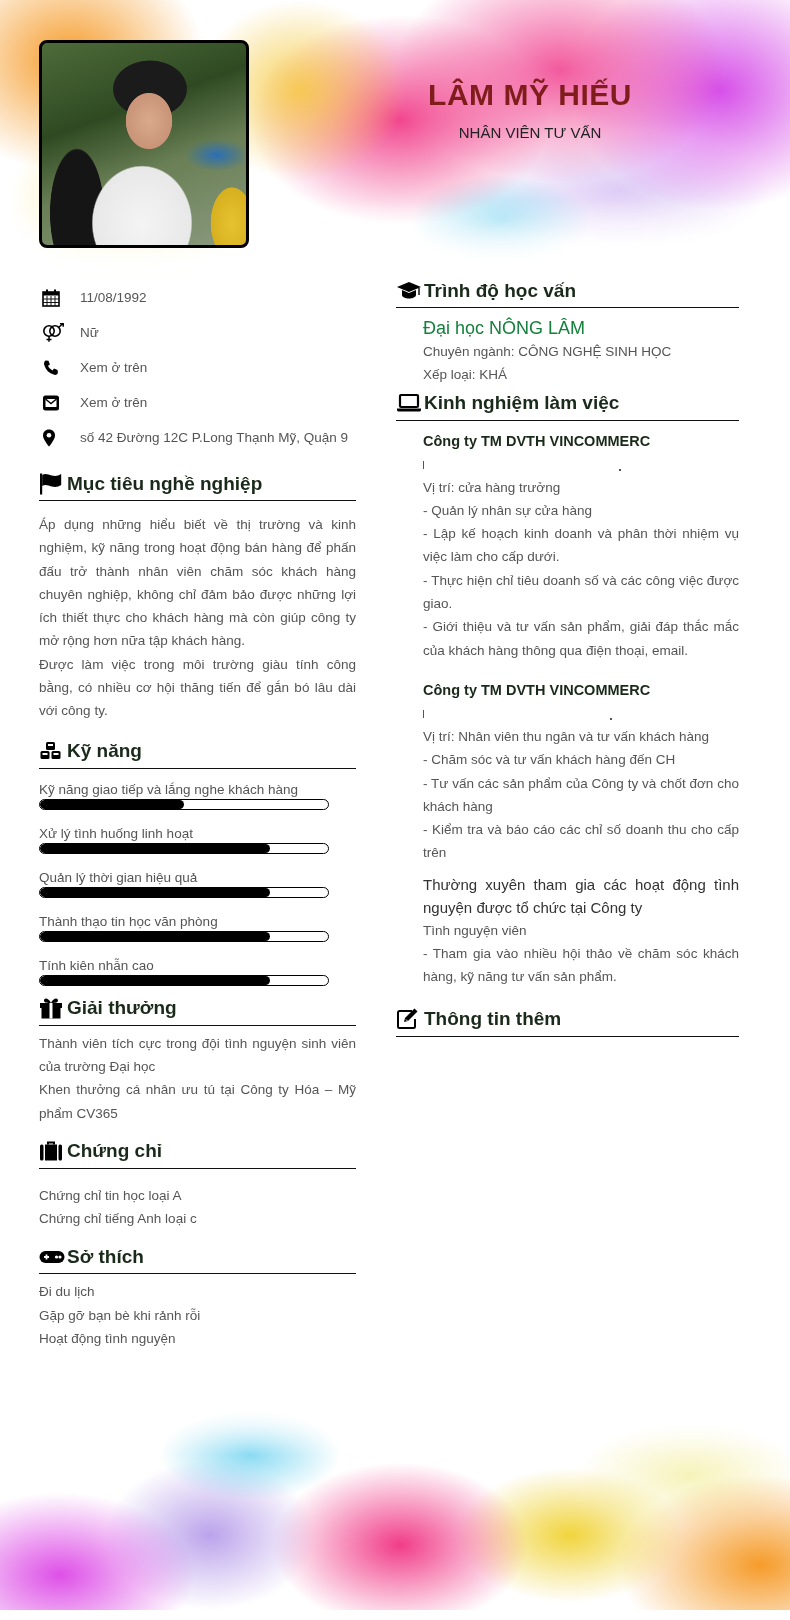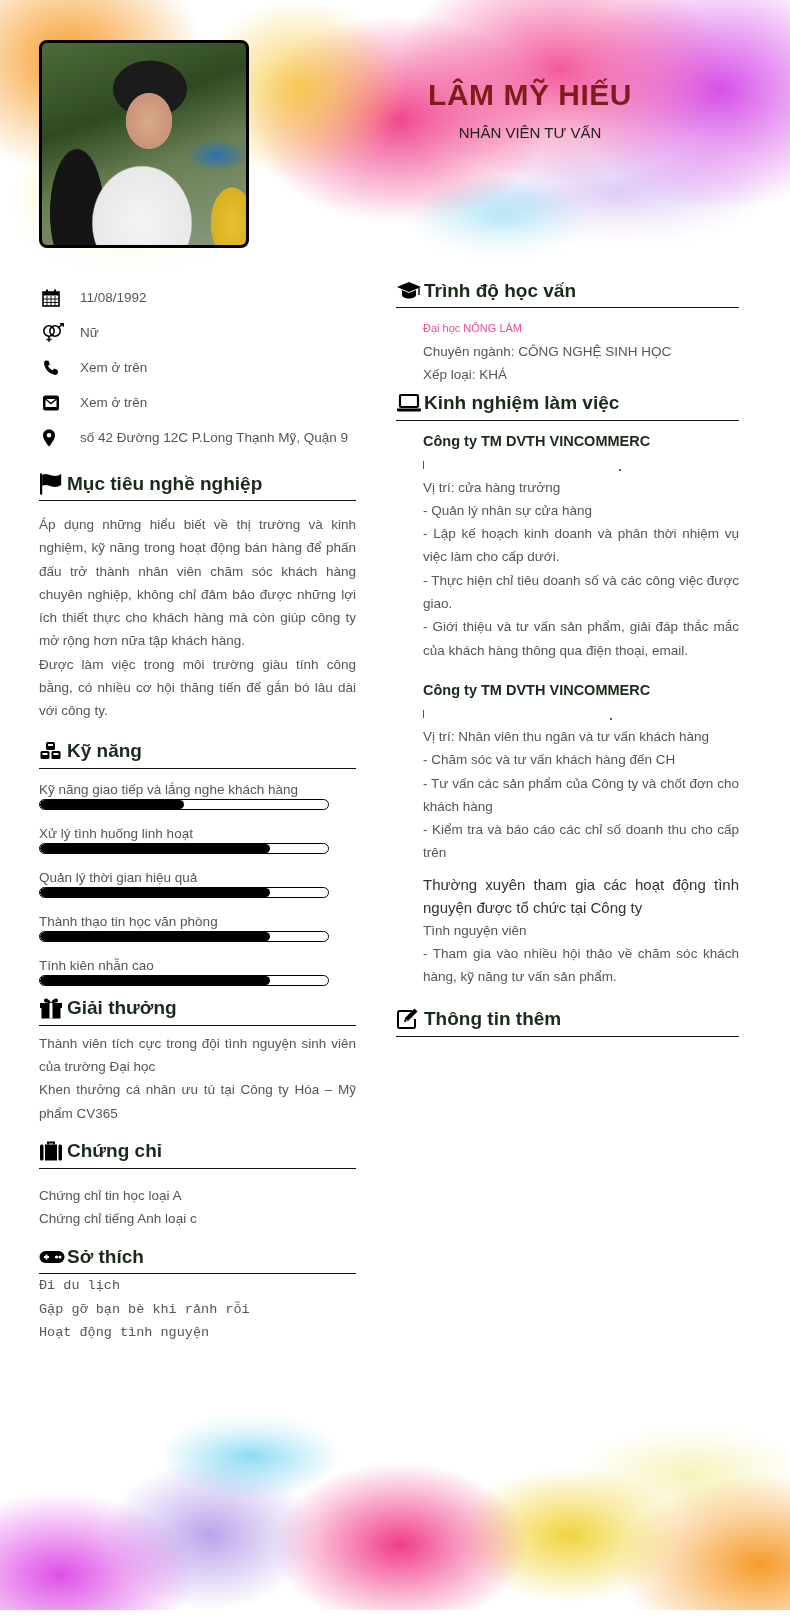--- a/index.html
+++ b/index.html
@@ -65,21 +65,21 @@
     .para { font-size: 13.5px; color: #555; line-height: 23.3px; text-align: justify; }
     .para p { margin: 0; }
 
     .skill-label { font-size: 13.5px; color: #555; height: 19px; line-height: 19px; }
     .skill-bar { width: 290px; height: 11px; border: 1.5px solid #000; border-radius: 6px; overflow: hidden; margin-bottom: 14px; background: #fff; }
     .skill-fill { height: 100%; background: #000; border-radius: 6px; }
 
     .list-line { font-size: 13.5px; color: #555; line-height: 23.3px; }
 
     .right-body { padding-left: 27px; }
-    .edu-school { font-size: 11px; color: #ec4899; line-height: 24px; }
+    .edu-school { font-size: 18px; color: #15803d; line-height: 24px; }
     .small-line { font-size: 13.5px; color: #555; line-height: 23.3px; }
     .company { font-size: 14.5px; font-weight: bold; color: #1a2a1a; line-height: 24px; }
     .redacted { height: 23px; position: relative; }
     .redacted .tick1 { position: absolute; left: 0; top: 8px; width: 1px; height: 8px; background: #555; }
     .redacted .tick2 { position: absolute; left: 196px; top: 16px; width: 2px; height: 2px; background: #555; }
     .activity-lead { font-size: 15px; color: #333; line-height: 23px; text-align: justify; }
 
     
     .footer-bg {
       position: absolute; left: 0; top: 1395px; width: 790px; height: 225px; overflow: hidden;
@@ -277,21 +277,21 @@
       <span class="s-icon">
         <svg width="26" height="18" viewBox="0 0 26 18">
             <rect x="0.5" y="3" width="25" height="12" rx="6" fill="#000"></rect>
             <path d="M5 9h5M7.5 6.5v5" stroke="#fff" stroke-width="1.8"></path>
             <circle cx="17.5" cy="9" r="1.6" fill="#fff"></circle>
             <circle cx="21" cy="9" r="1.6" fill="#fff"></circle>
           </svg>
       </span>
       <span class="s-label">Sở thích</span>
     </div>
-    <div style="font-family:Liberation Mono, monospace;">
+    <div style="margin-top:6px;">
       <div class="list-line">Đi du lịch</div>
       <div class="list-line">Gặp gỡ bạn bè khi rảnh rỗi</div>
       <div class="list-line">Hoạt động tình nguyện</div>
     </div>
   </div>
 </div>
 
 <div class="col-right">
 
   <div>

